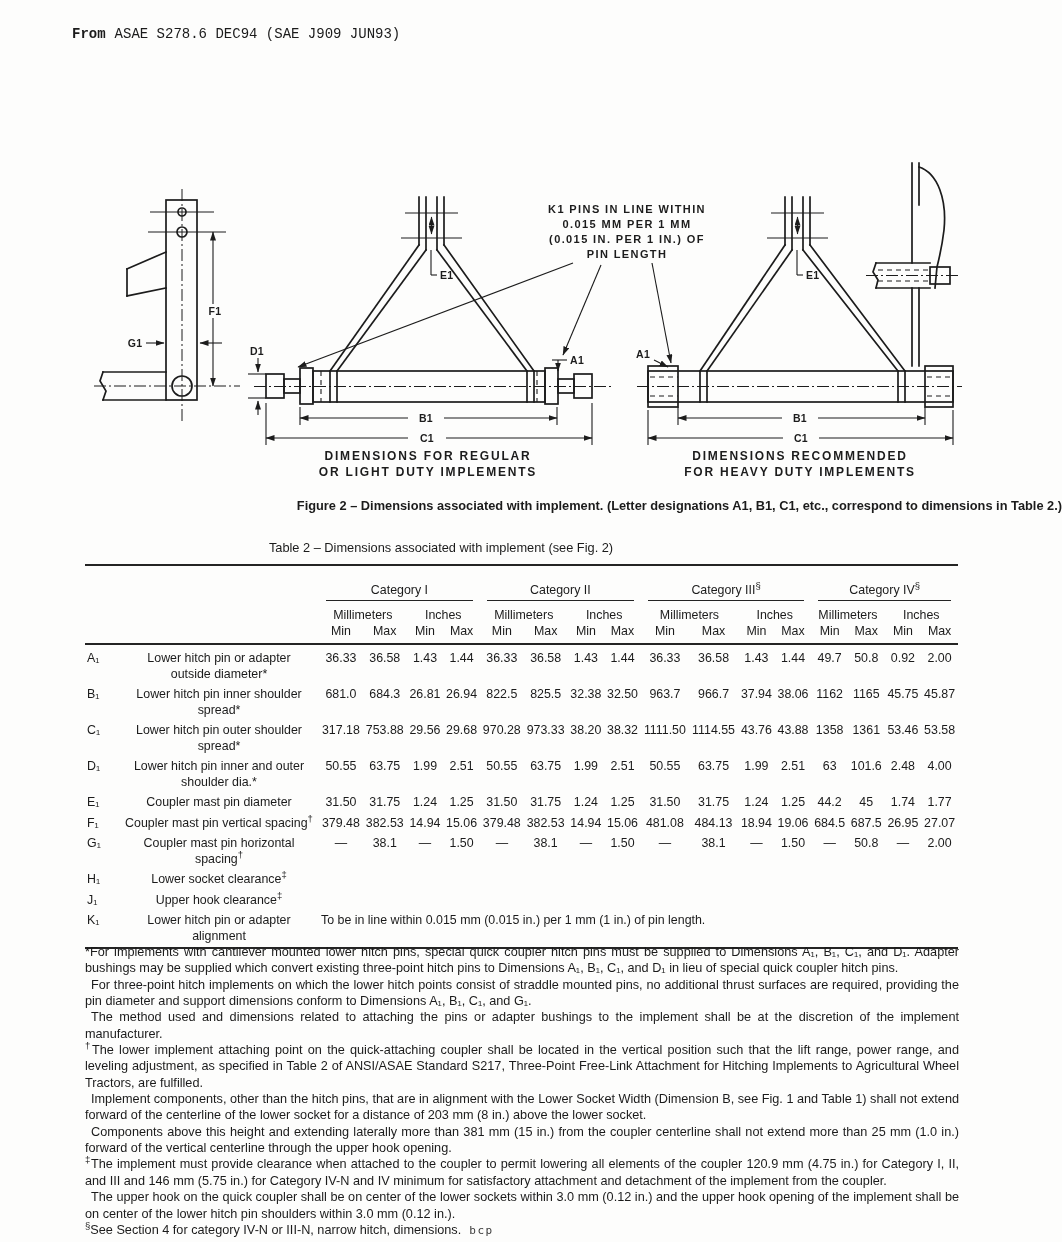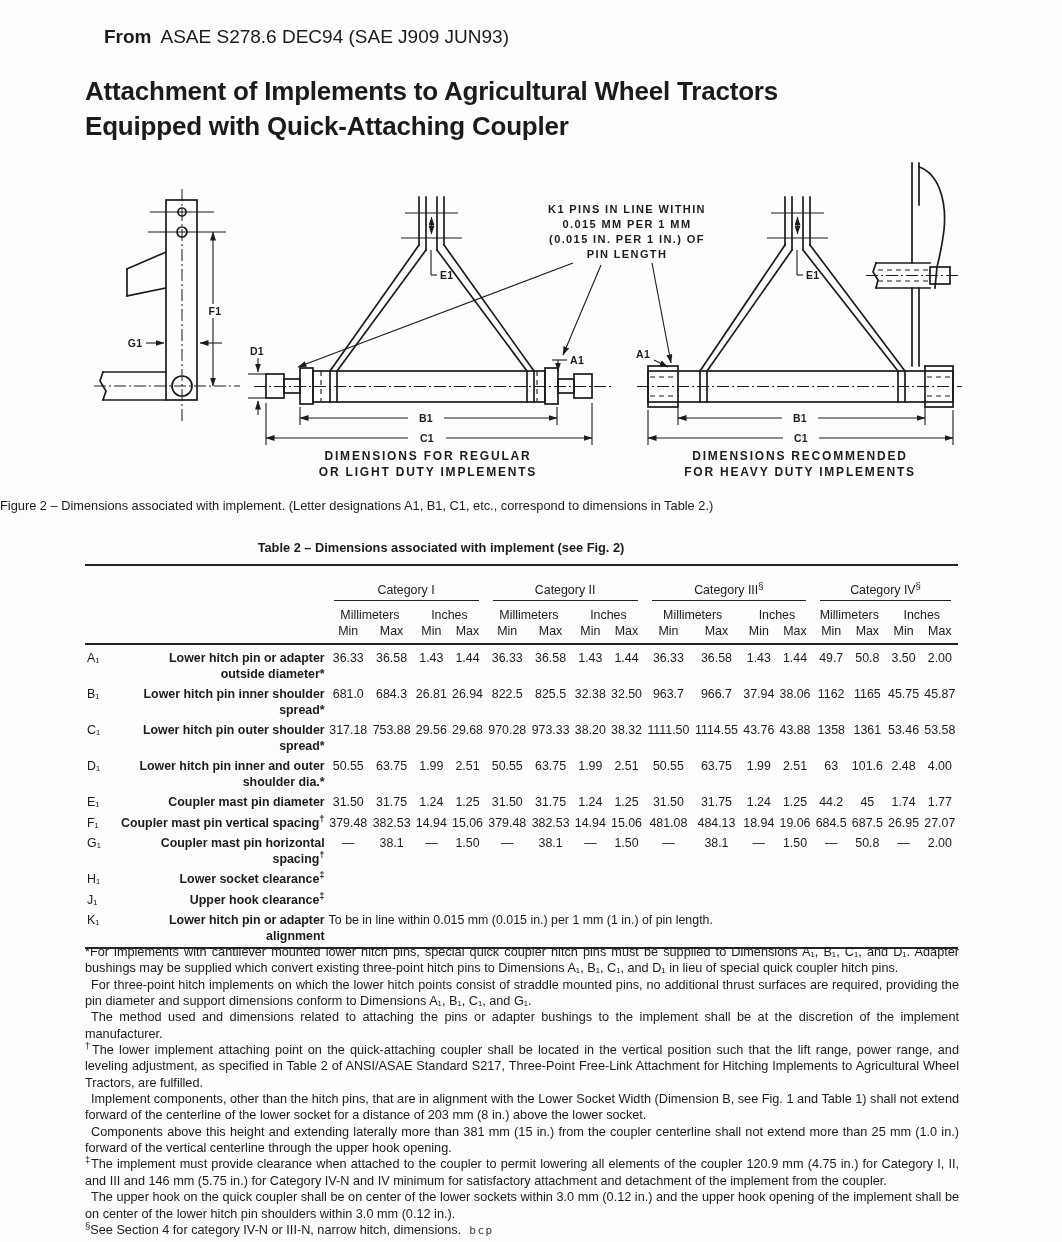--- a/index.html
+++ b/index.html
@@ -1,41 +1,41 @@
 <!DOCTYPE html>
 <html><head>
 <meta charset="utf-8">
 <style>
   html,body{margin:0;padding:0;background:#e8e8e8;}
   .page{position:relative;width:1062px;height:1242px;background:#fdfdfc;color:#1b1b1b;
         font-family:"Liberation Sans",sans-serif;overflow:hidden;margin:0 auto;}
-  .source{position:absolute;left:104px;top:26px;font-size:19px;}
+  .source{position:absolute;left:72px;top:26px;font-size:14px;font-family:Liberation Mono, monospace;}
   .source .pfx{font-weight:700;margin-right:9px;}
   .title{position:absolute;left:85px;top:74px;font-size:26px;font-weight:700;line-height:35px;letter-spacing:-0.2px;}
   .fig{position:absolute;left:0;top:155px;}
   .fig .ln{stroke:#1c1c1c;stroke-width:1.7;fill:none;stroke-linecap:square;}
   .fig .tl{stroke:#1c1c1c;stroke-width:1.1;fill:none;}
   .fig .cl{stroke:#1c1c1c;stroke-width:1;fill:none;stroke-dasharray:12 3 2 3;}
   .fig .dsh{stroke:#1c1c1c;stroke-width:1.1;fill:none;stroke-dasharray:5 4;}
   .fig text{fill:#1c1c1c;}
   .fig .dl{font:700 10.5px "Liberation Sans",sans-serif;letter-spacing:.3px;}
   .fig .ann{font:600 11px "Liberation Sans",sans-serif;letter-spacing:1.4px;}
   .fig .capt{font:700 12px "Liberation Sans",sans-serif;letter-spacing:1.8px;}
-  .figcap{position:absolute;left:0;top:498px;width:1062px;text-align:left;font-size:12.8px;font-weight:400;}
-  .tabletitle{position:absolute;left:0;top:540px;width:882px;text-align:center;font-size:12.8px;font-weight:700;}
+  .figcap{position:absolute;left:0;top:498px;width:1062px;text-align:right;font-size:12.8px;font-weight:700;}
+  .tabletitle{position:absolute;left:0;top:540px;width:882px;text-align:center;font-size:12.8px;font-weight:400;}
   .dimtable{position:absolute;left:85px;top:564px;width:873px;border-collapse:collapse;
             font-size:12.4px;border-top:2.5px solid #242424;border-bottom:2.5px solid #242424;}
   .dimtable th{font-weight:400;text-align:center;padding:0;}
   .dimtable tr.catrow th{padding-top:15px;}
   .cat-inner{display:block;margin:0 7px;padding:2px 0 3px;border-bottom:1.5px solid #242424;}
   .dimtable tr.units th{padding-top:7px;}
   .dimtable tr.minmax th{padding:2px 0 5px;border-bottom:2.5px solid #242424;}
   .dimtable td{vertical-align:top;padding:2px 2px 3px;}
   .dimtable td.sym{width:30px;text-align:left;padding-left:2px;}
-  .dimtable td.lbl{width:196px;text-align:right;font-weight:bold;}
+  .dimtable td.lbl{width:196px;text-align:center;}
   .dimtable .lline{white-space:nowrap;line-height:15.5px;}
   .dimtable td.val{text-align:center;white-space:nowrap;line-height:15.5px;}
   .dimtable td.note{line-height:15.5px;}
   .dimtable tbody tr:first-child td{padding-top:6px;}
   .dimtable sup,.supm{font-size:9.5px;vertical-align:super;line-height:0;}
   .footnotes{position:absolute;left:85px;top:944px;width:874px;font-size:12.7px;line-height:16.35px;text-align:justify;}
   .footnotes p{margin:0;}
   .footnotes p.cont{text-indent:6px;}
   .fnm{font-size:9.5px;vertical-align:super;line-height:0;}
   .fnm-star{font-size:12.7px;}
@@ -43,24 +43,20 @@
 </style>
 </head>
 <body>
 
 <div class="page">
 
   <div class="source">
     <span class="pfx">From</span><span>ASAE S278.6 DEC94 (SAE J909 JUN93)</span>
   </div>
 
-  <div class="title">
-    <div>Attachment of Implements to Agricultural Wheel Tractors</div>
-    <div>Equipped with Quick-Attaching Coupler</div>
-  </div>
 
   <svg class="fig" width="1062" height="345" viewBox="0 0 1062 345">
     <defs>
       <marker id="ae" markerWidth="11" markerHeight="8" refX="8.5" refY="3" orient="auto" markerUnits="userSpaceOnUse">
           <path d="M0,0L9,3L0,6Z" fill="#1c1c1c"></path>
         </marker>
       <marker id="as" markerWidth="11" markerHeight="8" refX="8.5" refY="3" orient="auto-start-reverse" markerUnits="userSpaceOnUse">
           <path d="M0,0L9,3L0,6Z" fill="#1c1c1c"></path>
         </marker>
     </defs>
@@ -274,21 +270,21 @@
           <td class="val">36.33</td>
           <td class="val">36.58</td>
           <td class="val">1.43</td>
           <td class="val">1.44</td>
           <td class="val">36.33</td>
           <td class="val">36.58</td>
           <td class="val">1.43</td>
           <td class="val">1.44</td>
           <td class="val">49.7</td>
           <td class="val">50.8</td>
-          <td class="val">3.50</td>
+          <td class="val">0.92</td>
           <td class="val">2.00</td>
         </tr>
         <tr>
           <td class="sym">B₁</td>
           <td class="lbl">
             <div class="lline">Lower hitch pin inner shoulder</div>
             <div class="lline">spread*</div>
           </td>
           <td class="val">681.0</td>
           <td class="val">684.3</td>

